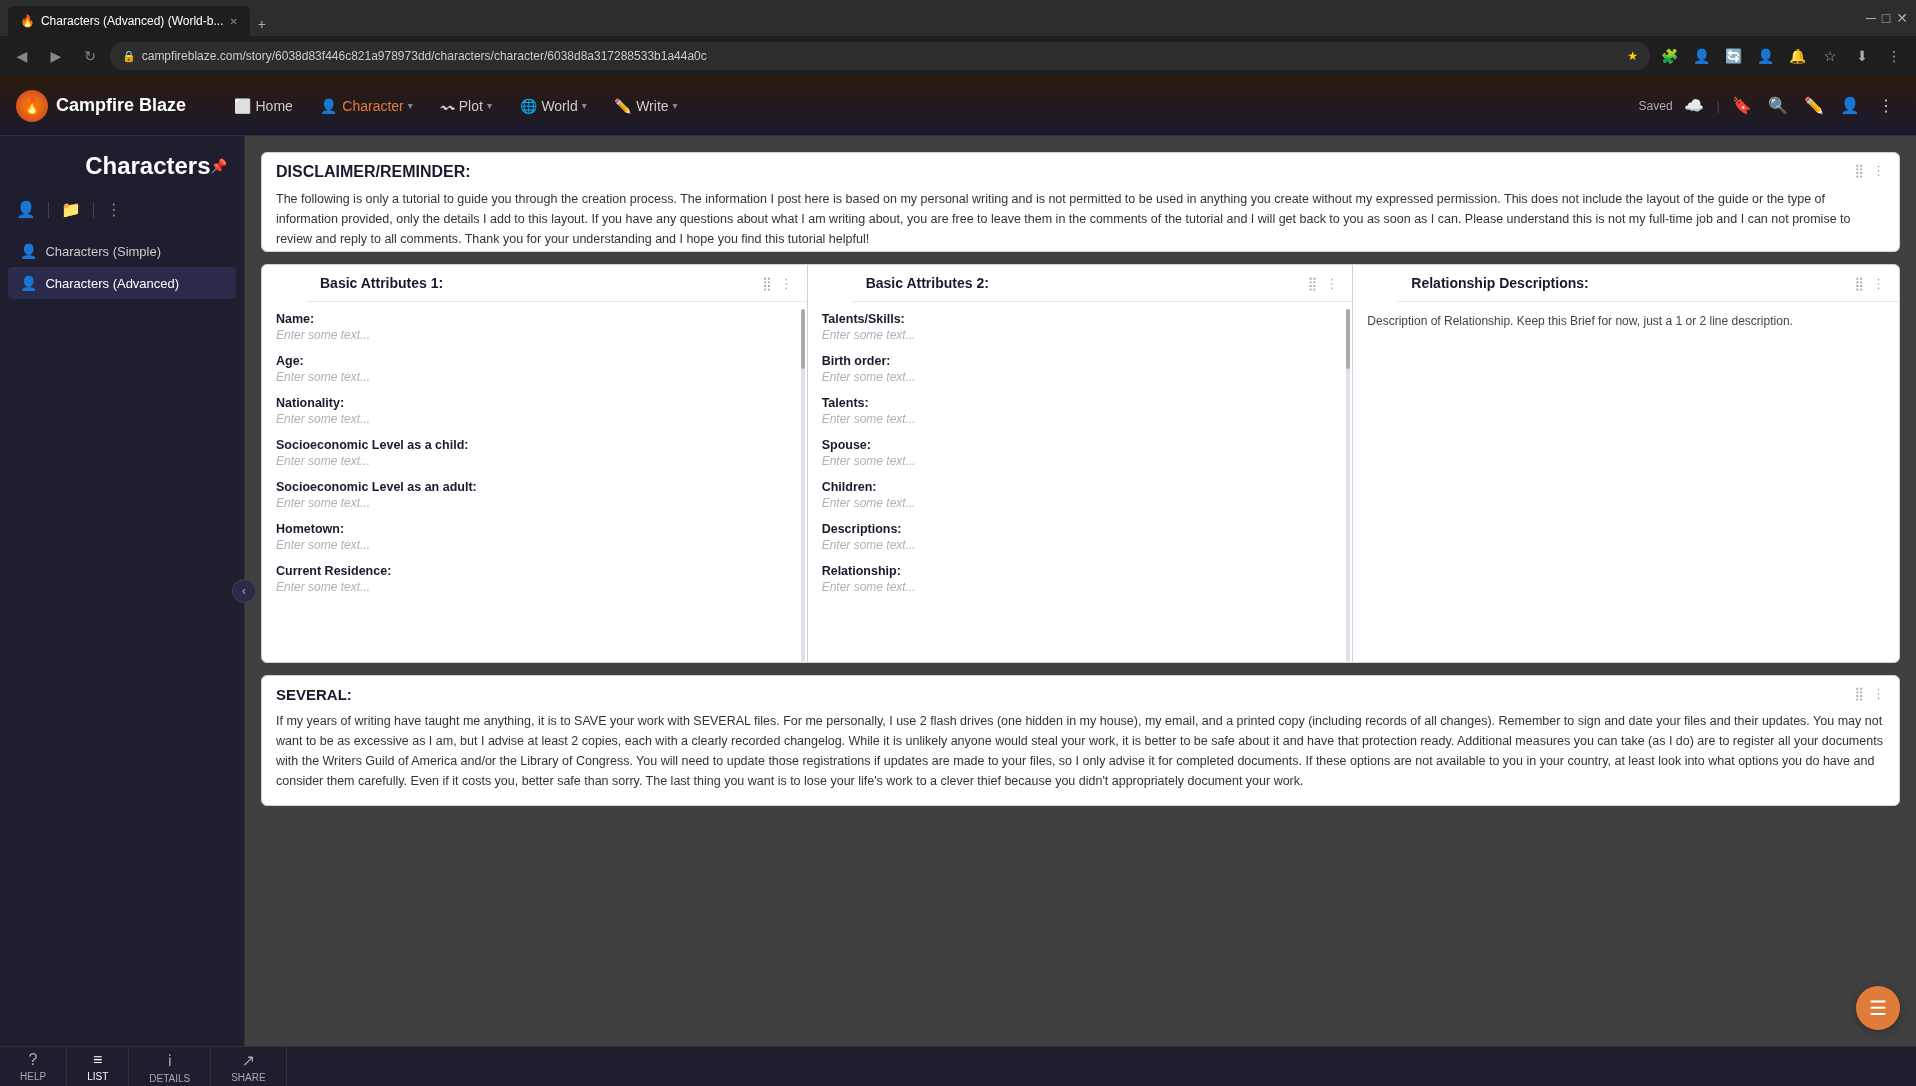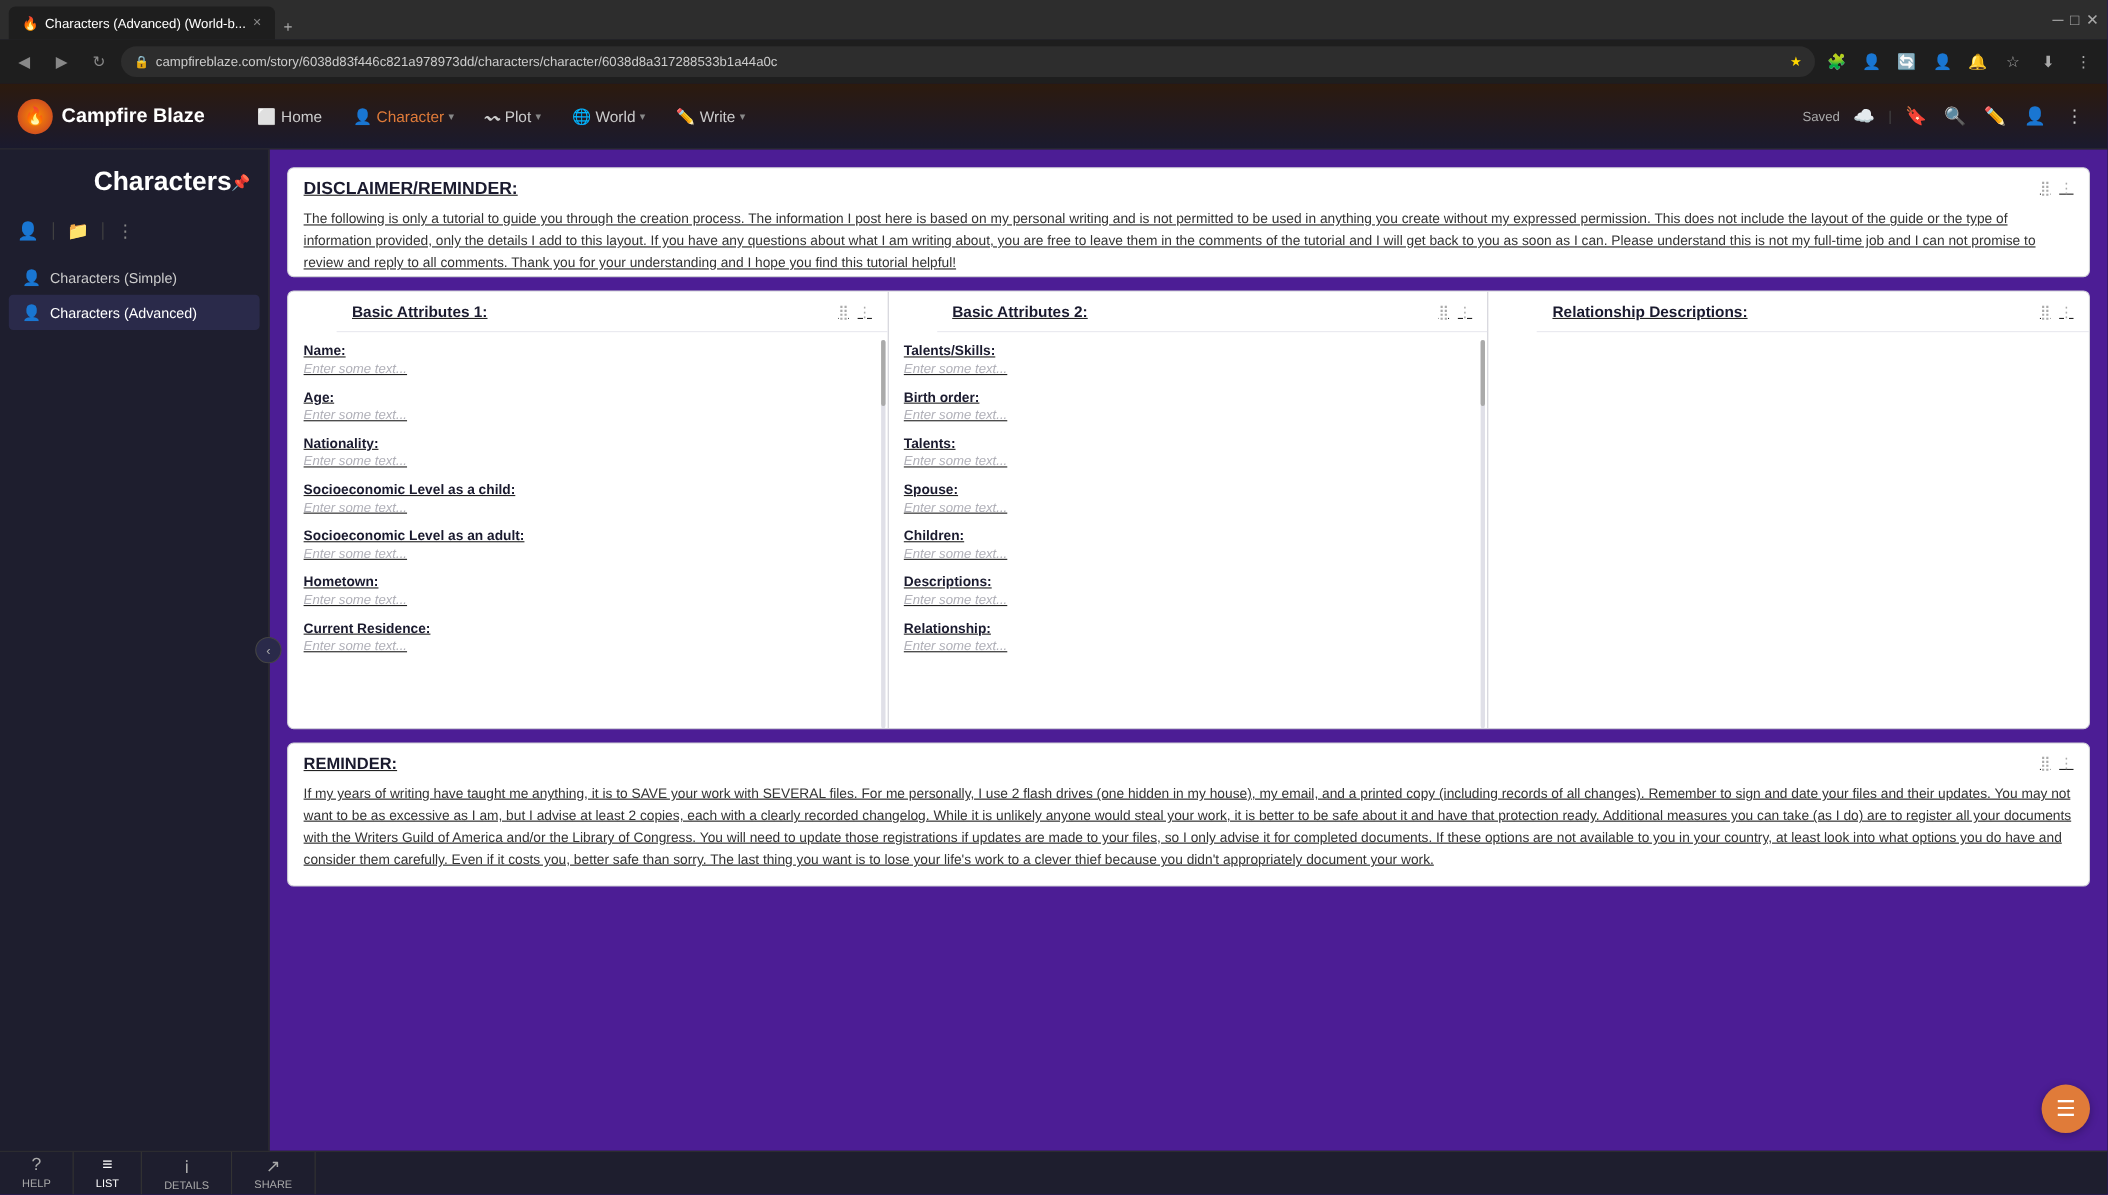--- a/index.html
+++ b/index.html
@@ -223,27 +223,26 @@
       justify-content: center;
       cursor: pointer;
       color: #aaa;
       font-size: 12px;
       z-index: 10;
     }
 
     
     .content-area {
       flex: 1;
-      background: #4c1d95;
+      background: #404040;
       overflow-y: auto;
       padding: 16px;
       display: flex;
       flex-direction: column;
       gap: 12px;
-      text-decoration: underline;
     }
 
     
     .disclaimer-card {
       background: #fff;
       border: 1px solid #d0d0d8;
       border-radius: 6px;
       padding: 0;
     }
     .disclaimer-header {
@@ -639,28 +638,29 @@
 
       <div class="col-panel rel-col">
         <div class="col-header">
           <span class="col-title">Relationship Descriptions:</span>
           <div style="display:flex;gap:8px;color:#aaa;">
             <span>⣿</span>
             <span>⋮</span>
           </div>
         </div>
         <div class="col-body">
+          <div class="rel-desc-row">Description of Relationship. Keep this Brief for now, just a 1 or 2 line description.</div>
         </div>
       </div>
 
     </div>
 
     <div class="reminder-card">
       <div class="reminder-header">
-        <span class="reminder-title">REMINDER:</span>
+        <span class="reminder-title">SEVERAL:</span>
         <div style="display:flex;gap:8px;color:#aaa;">
           <span>⣿</span>
           <span>⋮</span>
         </div>
       </div>
       <div class="reminder-body">
         <span>If my years of writing have taught me anything, it is to SAVE your work with SEVERAL files. For me personally, I use 2 flash drives (one hidden in my house), my email, and a printed copy (including records of all changes). Remember to sign and date your files and their updates. You may not want to be as excessive as I am, but I advise at least 2 copies, each with a clearly recorded changelog. While it is unlikely anyone would steal your work, it is better to be safe about it and have that protection ready. Additional measures you can take (as I do) are to register all your documents with the Writers Guild of America and/or the Library of Congress. You will need to update those registrations if updates are made to your files, so I only advise it for completed documents. If these options are not available to you in your country, at least look into what options you do have and consider them carefully. Even if it costs you, better safe than sorry. The last thing you want is to lose your life's work to a clever thief because you didn't appropriately document your work.</span>
       </div>
     </div>
 

